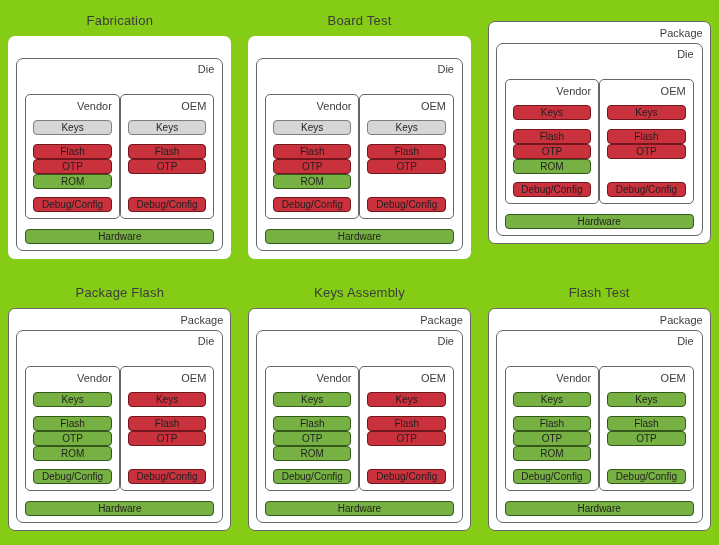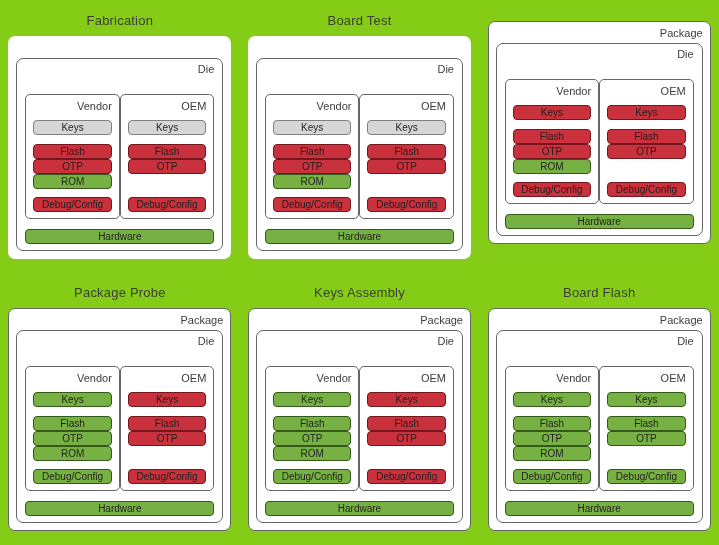--- a/index.html
+++ b/index.html
@@ -170,21 +170,21 @@
               <div class="block rom-spacer"></div>
             </div>
             <div class="block debug c-red">Debug/Config</div>
           </div>
         </div>
         <div class="block hardware c-green">Hardware</div>
       </div>
     </div>
   </div>
     <div class="stage">
-    <div class="stage-title">Package Probe</div>
+    <div class="stage-title">Package Flash</div>
     <div class="package-box">
       <div class="box-label package-label">Package</div>
       <div class="die-box">
         <div class="box-label die-label">Die</div>
         <div class="columns">
           <div class="column">
             <div class="box-label column-label">Vendor</div>
             <div class="block keys c-green">Keys</div>
             <div class="mem-group">
               <div class="block c-green">Flash</div>
@@ -234,21 +234,21 @@
               <div class="block rom-spacer"></div>
             </div>
             <div class="block debug c-red">Debug/Config</div>
           </div>
         </div>
         <div class="block hardware c-green">Hardware</div>
       </div>
     </div>
   </div>
     <div class="stage">
-    <div class="stage-title">Board Flash</div>
+    <div class="stage-title">Flash Test</div>
     <div class="package-box">
       <div class="box-label package-label">Package</div>
       <div class="die-box">
         <div class="box-label die-label">Die</div>
         <div class="columns">
           <div class="column">
             <div class="box-label column-label">Vendor</div>
             <div class="block keys c-green">Keys</div>
             <div class="mem-group">
               <div class="block c-green">Flash</div>

